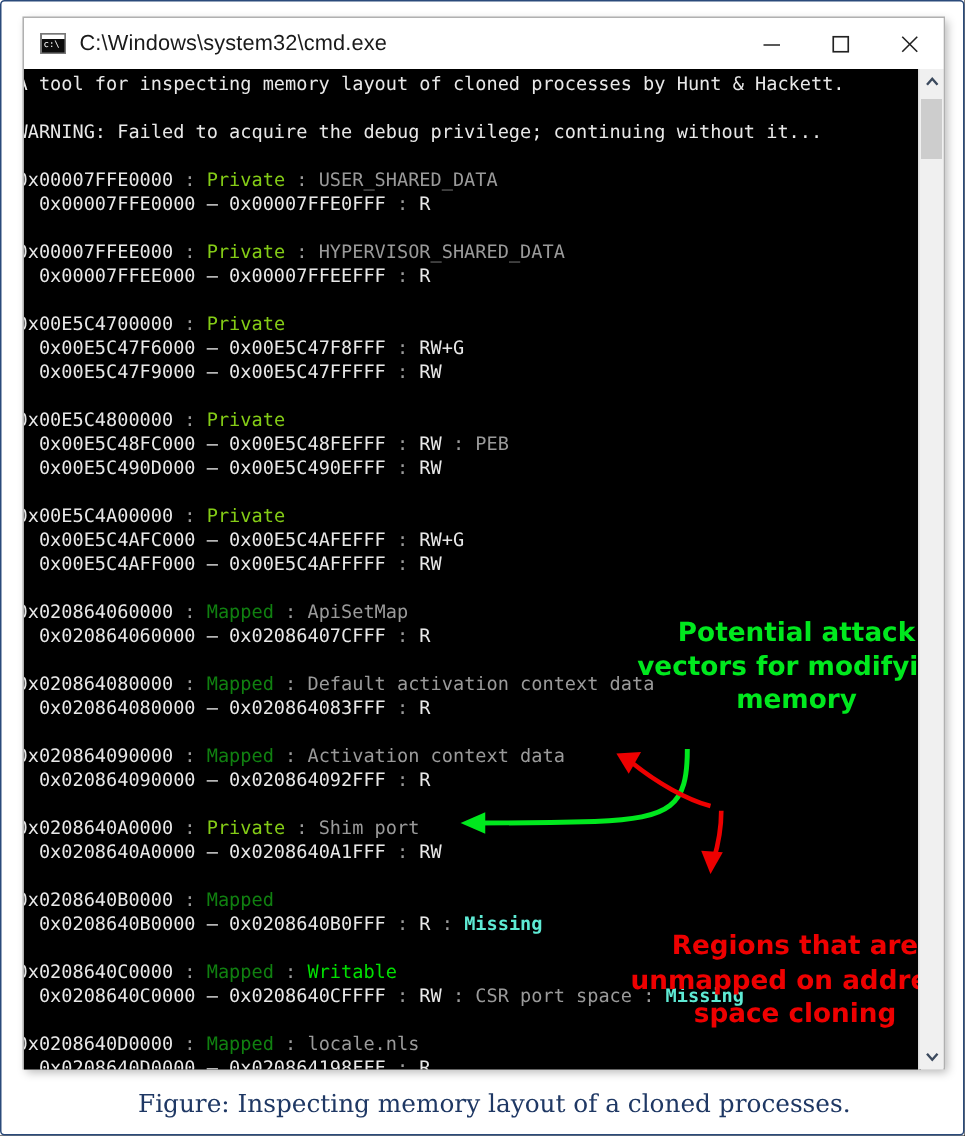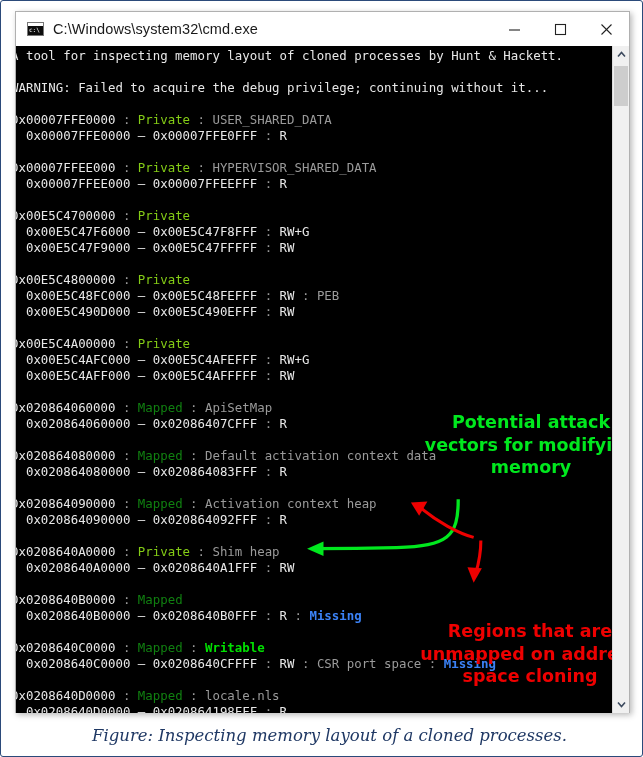--- a/index.html
+++ b/index.html
@@ -62,22 +62,22 @@
     font-family:"DejaVu Sans Mono","Liberation Mono",monospace;
     font-size:12.4px;line-height:16px;
     color:#cccccc;
     white-space:pre;
     letter-spacing:0px;
   }
   .c-priv{color:#84cc16;}
   .c-map{color:#108010;text-align:center;}
   .c-dim{color:#9a9a9a;}
   .c-wh{color:#e8e8e8;}
-  .c-miss{color:#3b82f6;font-weight:bold;}
-  .c-writ{color:#00e000;font-weight:bold;}
+  .c-miss{color:#5eead4;font-weight:bold;}
+  .c-writ{color:#00e000;font-weight:normal;}
 
   
   .scrollbar{
     position:absolute;right:0;top:34px;width:17px;height:667px;
     background:#f0f0f0;border-left:1px solid #dcdcdc;box-sizing:border-box;
   }
   .sb-arrow{
     position:absolute;left:0;width:16px;height:17px;
     display:flex;align-items:center;justify-content:center;
     color:#3c4a5e;
@@ -98,21 +98,21 @@
   .anno-green{color:#00e81e;left:397px;top:365px;width:236px;}
   .anno-red{color:#ee0000;left:394px;top:574px;width:240px;}
 
   .arrows{position:absolute;left:0;top:0;width:615px;height:702px;pointer-events:none;}
 
   
   .caption{
     position:absolute;left:16px;right:0;top:725px;
     text-align:center;
     font-family:"DejaVu Serif","Liberation Serif",serif;
-    font-style:italic;font-size:16.5px;color:#1f3864;
+    font-size:16.5px;color:#1f3864;
   }
 </style>
 </head>
 <body>
 
 <div class="figure-wrap">
 
   <div class="window">
 
     <div class="titlebar">
@@ -160,24 +160,24 @@
 <span class="c-wh">0x00E5C4A00000</span><span class="c-dim"> : </span><span class="c-priv">Private</span>
   <span class="c-wh">0x00E5C4AFC000 – 0x00E5C4AFEFFF</span><span class="c-dim"> : </span><span class="c-wh">RW+G</span>
   <span class="c-wh">0x00E5C4AFF000 – 0x00E5C4AFFFFF</span><span class="c-dim"> : </span><span class="c-wh">RW</span>
 
 <span class="c-wh">0x020864060000</span><span class="c-dim"> : </span><span class="c-map">Mapped</span><span class="c-dim"> : </span><span class="c-dim">ApiSetMap</span>
   <span class="c-wh">0x020864060000 – 0x02086407CFFF</span><span class="c-dim"> : </span><span class="c-wh">R</span>
 
 <span class="c-wh">0x020864080000</span><span class="c-dim"> : </span><span class="c-map">Mapped</span><span class="c-dim"> : </span><span class="c-dim">Default activation context data</span>
   <span class="c-wh">0x020864080000 – 0x020864083FFF</span><span class="c-dim"> : </span><span class="c-wh">R</span>
 
-<span class="c-wh">0x020864090000</span><span class="c-dim"> : </span><span class="c-map">Mapped</span><span class="c-dim"> : </span><span class="c-dim">Activation context heap</span>
+<span class="c-wh">0x020864090000</span><span class="c-dim"> : </span><span class="c-map">Mapped</span><span class="c-dim"> : </span><span class="c-dim">Activation context data</span>
   <span class="c-wh">0x020864090000 – 0x020864092FFF</span><span class="c-dim"> : </span><span class="c-wh">R</span>
 
-<span class="c-wh">0x0208640A0000</span><span class="c-dim"> : </span><span class="c-priv">Private</span><span class="c-dim"> : </span><span class="c-dim">Shim heap</span>
+<span class="c-wh">0x0208640A0000</span><span class="c-dim"> : </span><span class="c-priv">Private</span><span class="c-dim"> : </span><span class="c-dim">Shim port</span>
   <span class="c-wh">0x0208640A0000 – 0x0208640A1FFF</span><span class="c-dim"> : </span><span class="c-wh">RW</span>
 
 <span class="c-wh">0x0208640B0000</span><span class="c-dim"> : </span><span class="c-map">Mapped</span>
   <span class="c-wh">0x0208640B0000 – 0x0208640B0FFF</span><span class="c-dim"> : </span><span class="c-wh">R</span><span class="c-dim"> : </span><span class="c-miss">Missing</span>
 
 <span class="c-wh">0x0208640C0000</span><span class="c-dim"> : </span><span class="c-map">Mapped</span><span class="c-dim"> : </span><span class="c-writ">Writable</span>
   <span class="c-wh">0x0208640C0000 – 0x0208640CFFFF</span><span class="c-dim"> : </span><span class="c-wh">RW</span><span class="c-dim"> : </span><span class="c-dim">CSR port space</span><span class="c-dim"> : </span><span class="c-miss">Missing</span>
 
 <span class="c-wh">0x0208640D0000</span><span class="c-dim"> : </span><span class="c-map">Mapped</span><span class="c-dim"> : </span><span class="c-dim">locale.nls</span>
   <span class="c-wh">0x0208640D0000 – 0x020864198FFF</span><span class="c-dim"> : </span><span class="c-wh">R</span>

